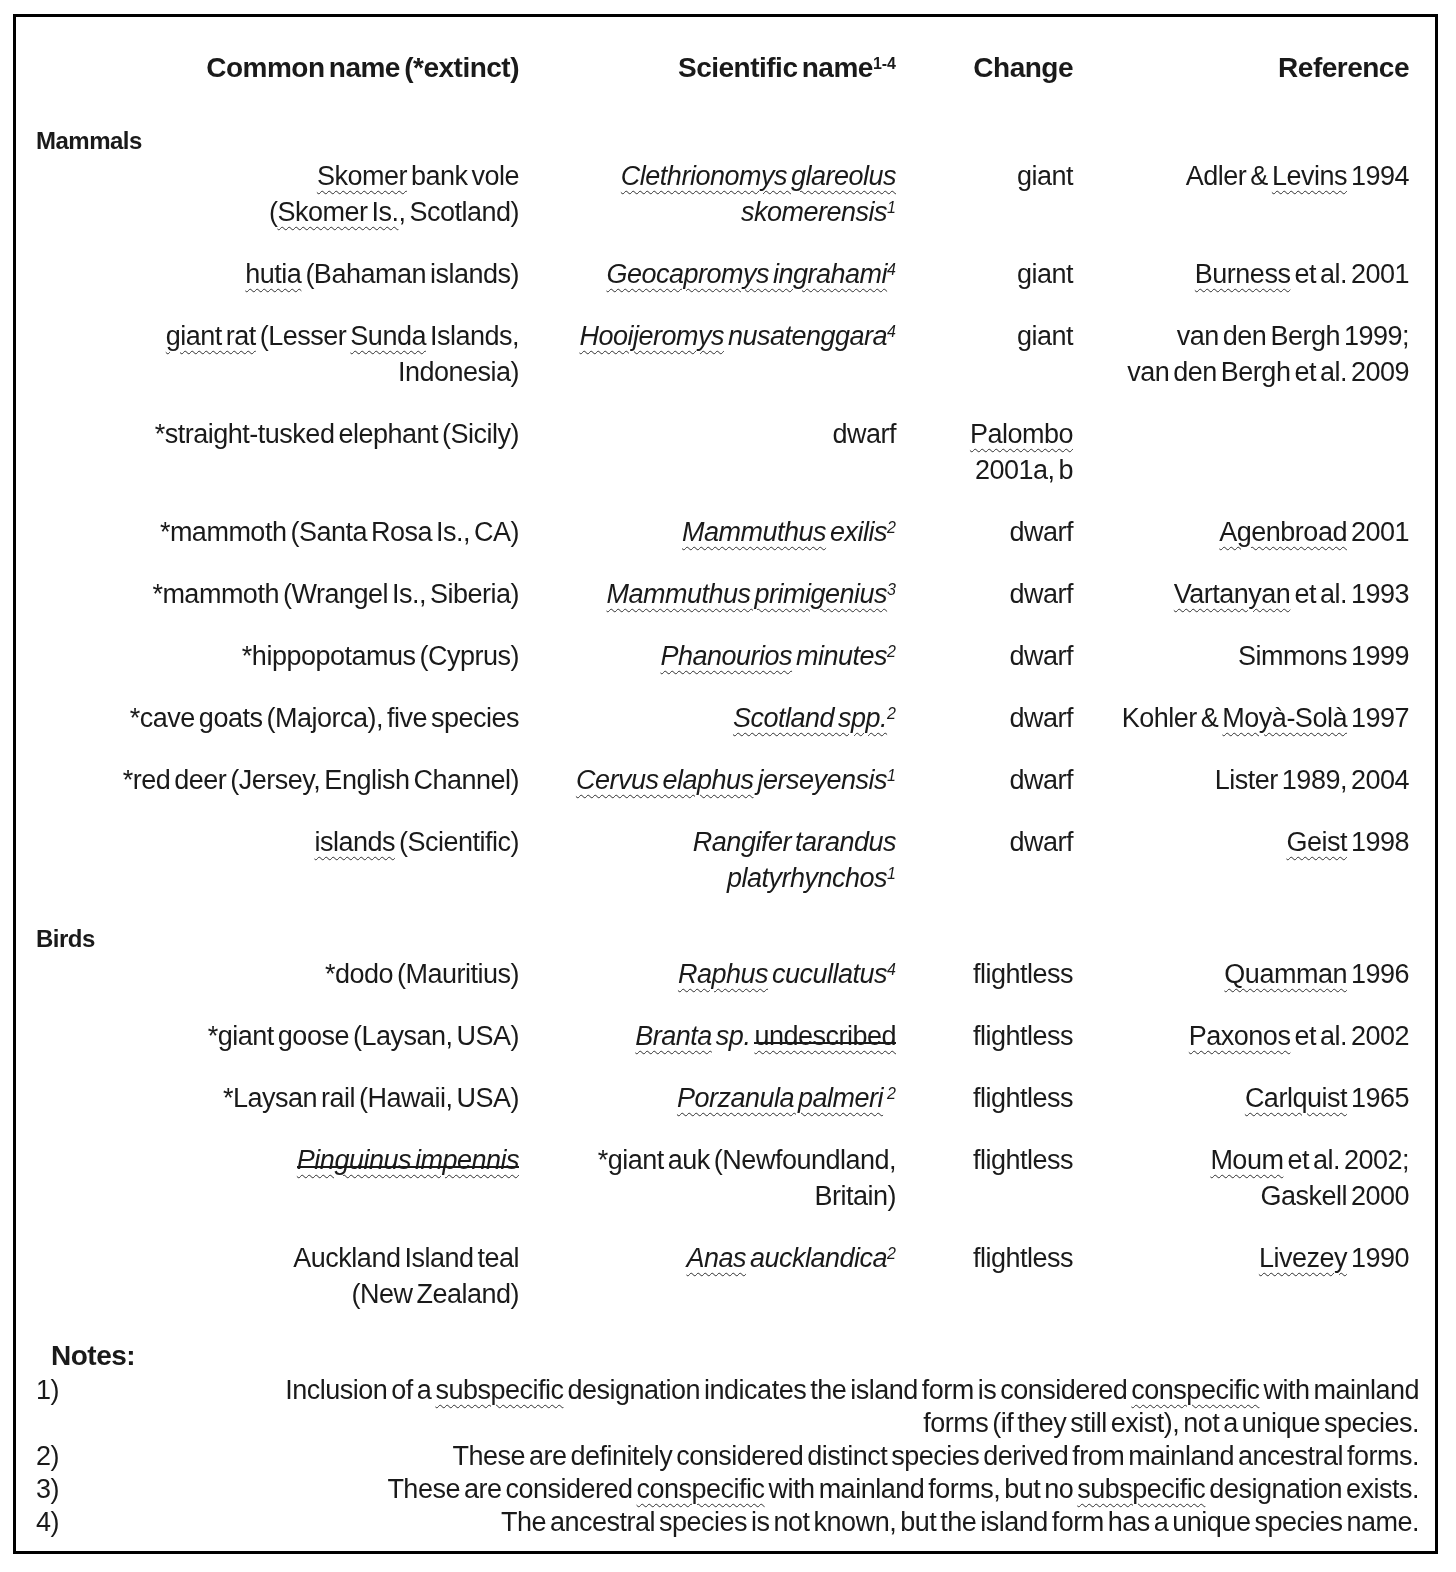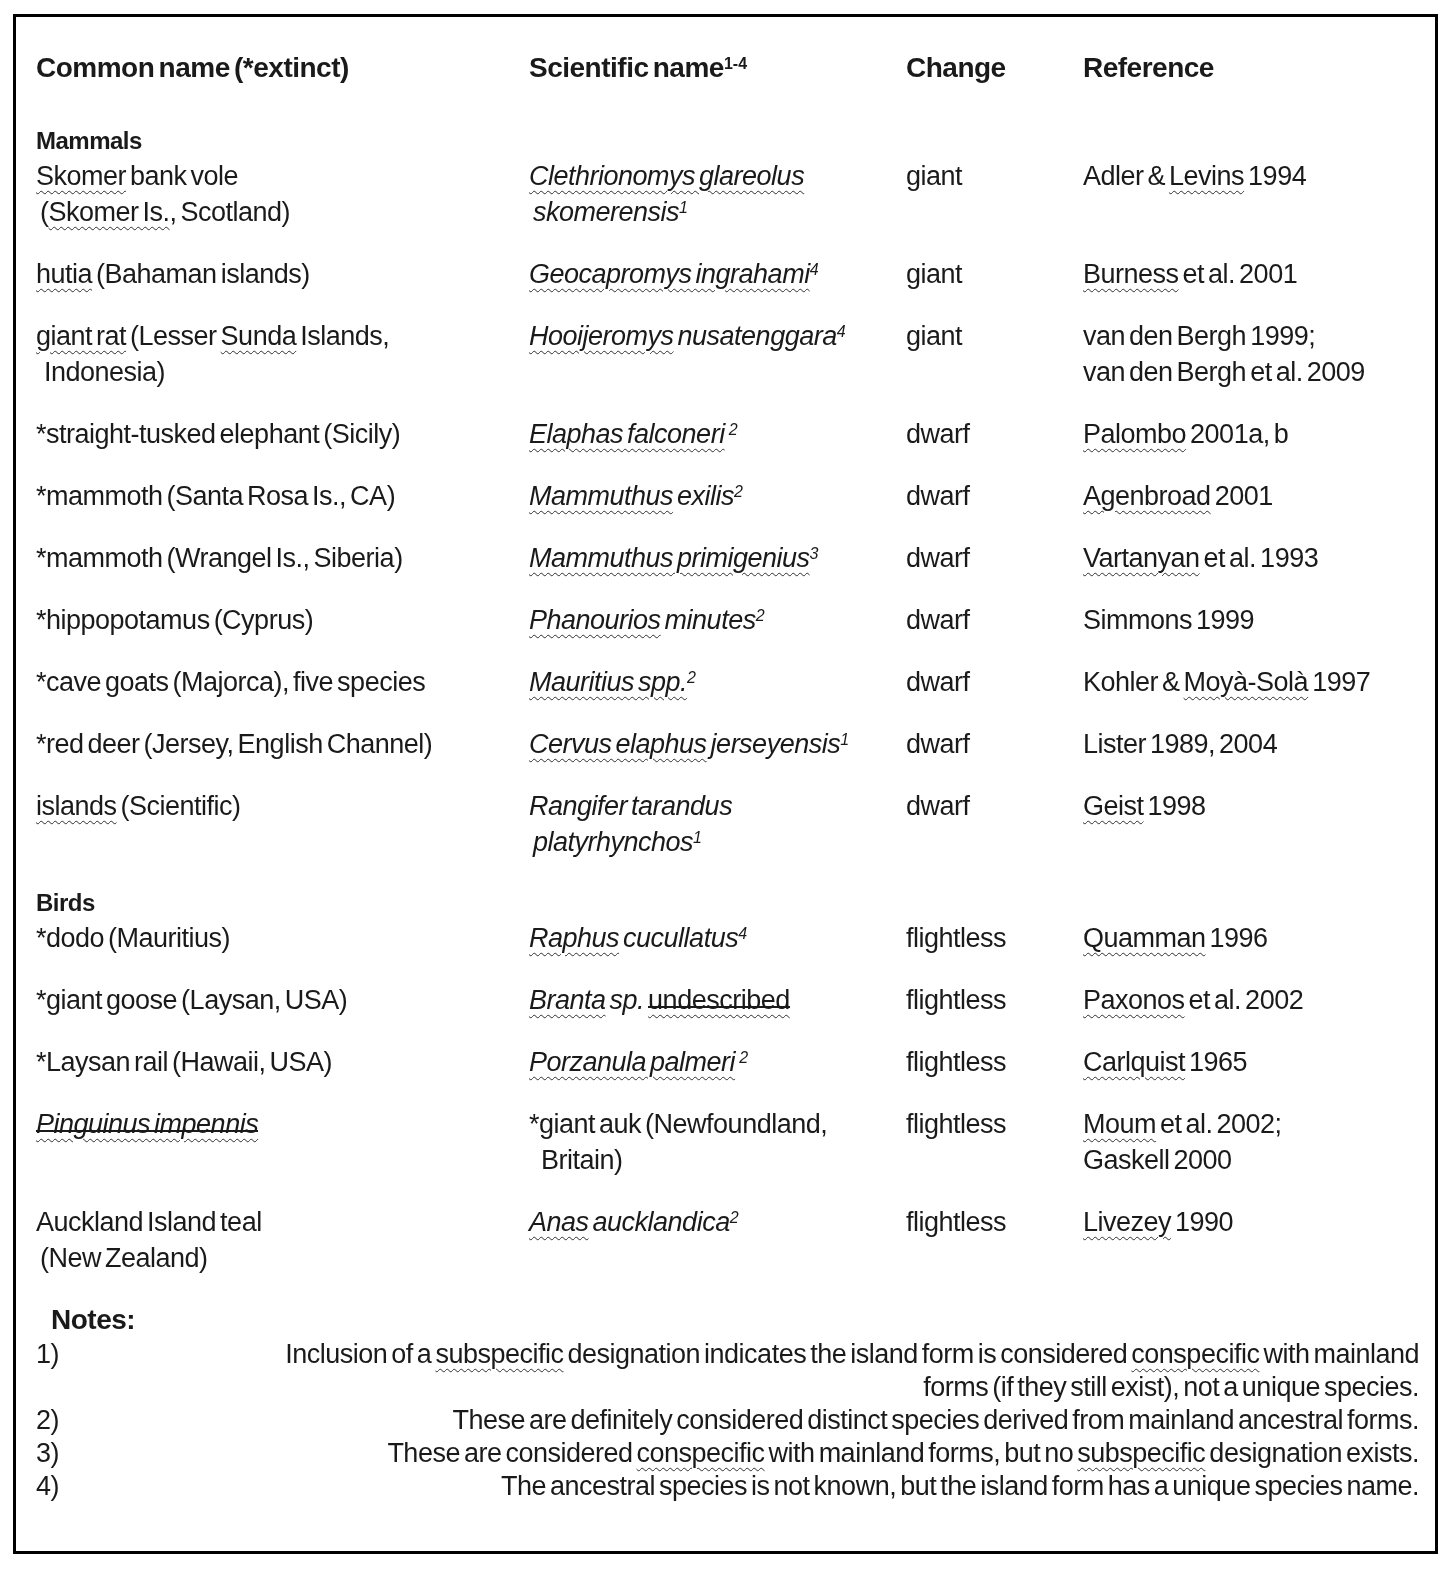--- a/index.html
+++ b/index.html
@@ -13,20 +13,21 @@
     -webkit-font-smoothing:antialiased;
   }
   .frame{
     position:absolute;left:13px;top:14px;width:1425px;height:1540px;
     border:3px solid #000;box-sizing:border-box;
     padding:33px 16px 0 20px;background:#fff;overflow:hidden;
   }
   .header-row,.row{
     display:grid;
     grid-template-columns:493px 377px 177px 1fr;
+    text-align:right;
   }
   .header-row{font-weight:700;font-size:28px;line-height:36px;margin-bottom:38px;}
   .row{margin-bottom:26px;line-height:36px;}
   .cell{white-space:pre-wrap;padding-right:10px;}
   .sci{font-style:italic;}
   .roman{font-style:normal;}
   .section-label{font-weight:700;font-size:24px;line-height:34px;}
   sup{font-size:16px;vertical-align:8px;letter-spacing:0;line-height:0;}
   .wavy{
     text-decoration-line:underline;
@@ -78,21 +79,20 @@
       <div class="row">
         <div class="cell common"><span class="wavy">giant rat</span><span> (Lesser </span><span class="wavy">Sunda</span><span> Islands,
   Indonesia)</span></div>
         <div class="cell sci"><span class="wavy">Hooijeromys</span><span> nusatenggara</span><sup>4</sup></div>
         <div class="cell change">giant</div>
         <div class="cell ref"><span>van den Bergh 1999;
 van den Bergh et al. 2009</span></div>
       </div>
       <div class="row">
         <div class="cell common"><span>*straight-tusked elephant (Sicily)</span></div>
-        <div class="cell sci"><span class="wavy">Elaphas falconeri</span><span> </span><sup>2</sup></div>
         <div class="cell change">dwarf</div>
         <div class="cell ref"><span class="wavy">Palombo</span><span> 2001a, b</span></div>
       </div>
       <div class="row">
         <div class="cell common"><span>*mammoth (Santa Rosa Is., CA)</span></div>
         <div class="cell sci"><span class="wavy">Mammuthus</span><span> exilis</span><sup>2</sup></div>
         <div class="cell change">dwarf</div>
         <div class="cell ref"><span class="wavy">Agenbroad</span><span> 2001</span></div>
       </div>
       <div class="row">
@@ -102,21 +102,21 @@
         <div class="cell ref"><span class="wavy">Vartanyan</span><span> et al. 1993</span></div>
       </div>
       <div class="row">
         <div class="cell common"><span>*hippopotamus (Cyprus)</span></div>
         <div class="cell sci"><span class="wavy">Phanourios</span><span> minutes</span><sup>2</sup></div>
         <div class="cell change">dwarf</div>
         <div class="cell ref"><span>Simmons 1999</span></div>
       </div>
       <div class="row">
         <div class="cell common"><span>*cave goats (Majorca), five species</span></div>
-        <div class="cell sci"><span class="wavy">Mauritius spp.</span><sup>2</sup></div>
+        <div class="cell sci"><span class="wavy">Scotland spp.</span><sup>2</sup></div>
         <div class="cell change">dwarf</div>
         <div class="cell ref"><span>Kohler &amp; </span><span class="wavy">Moyà-Solà</span><span> 1997</span></div>
       </div>
       <div class="row">
         <div class="cell common"><span>*red deer (Jersey, English Channel)</span></div>
         <div class="cell sci"><span class="wavy">Cervus elaphus</span><span> jerseyensis</span><sup>1</sup></div>
         <div class="cell change">dwarf</div>
         <div class="cell ref"><span>Lister 1989, 2004</span></div>
       </div>
       <div class="row">

